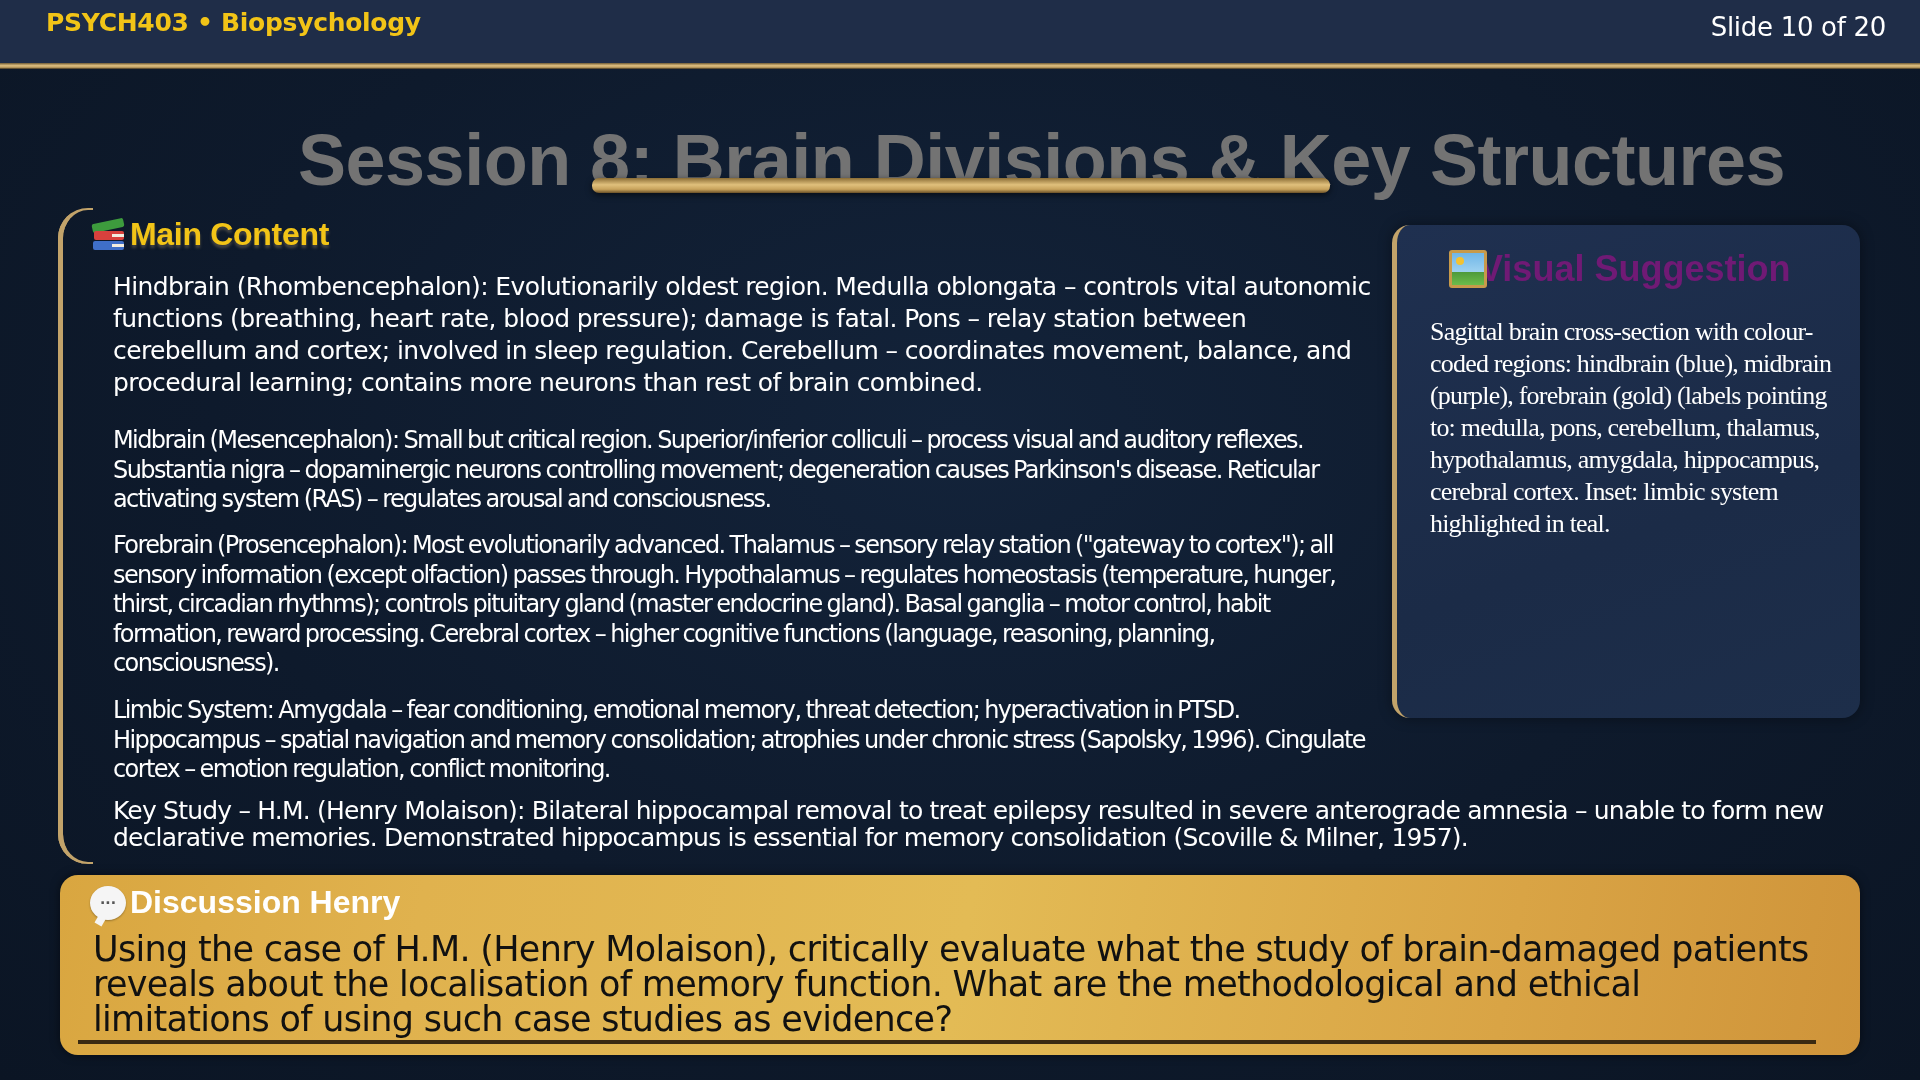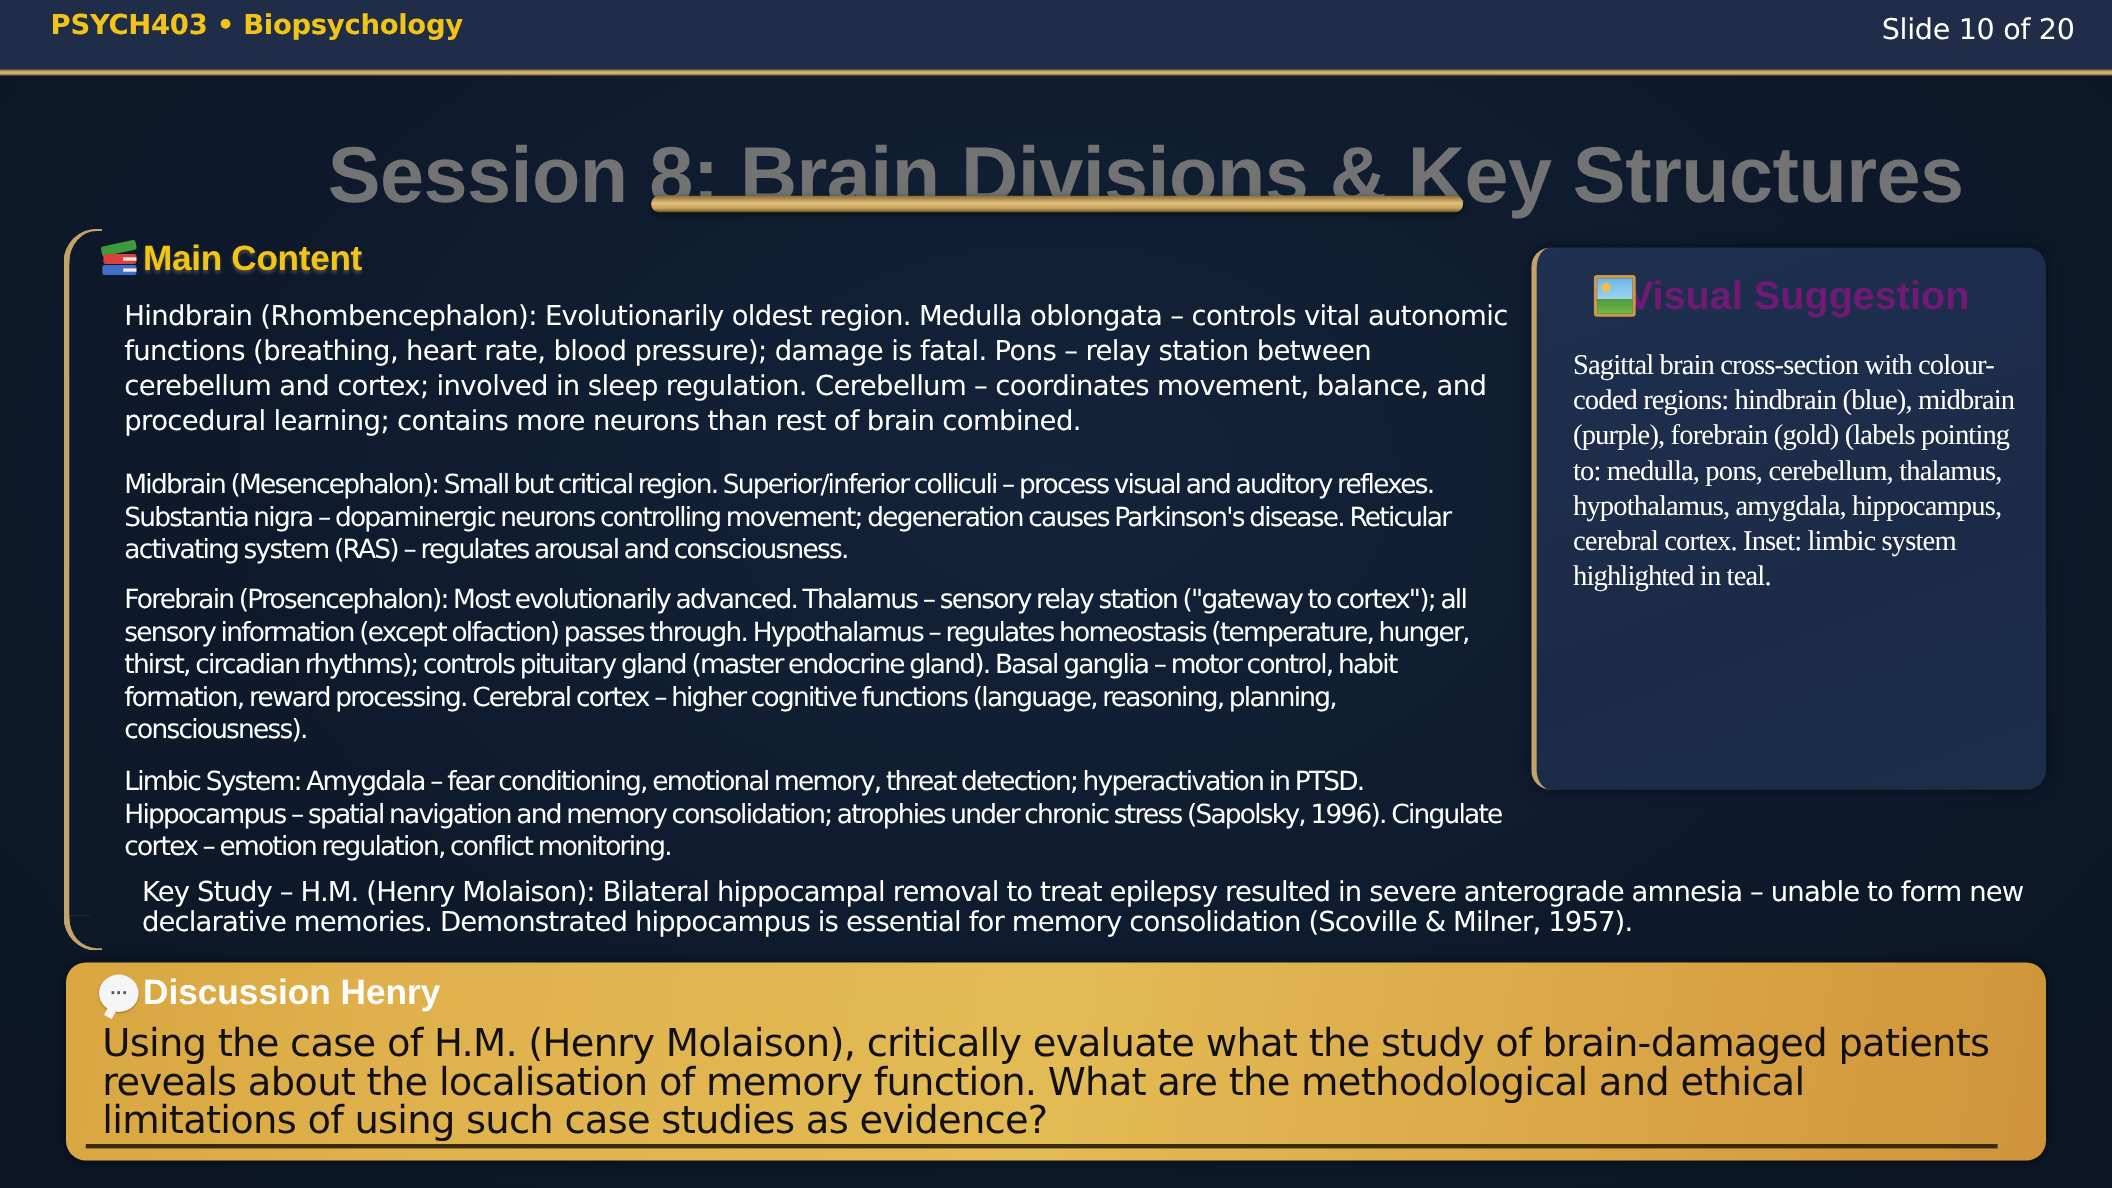--- a/index.html
+++ b/index.html
@@ -71,21 +71,21 @@
     .books-icon .pg { position: absolute; left: 22px; width: 12px; height: 3px; background: #f2ede0; }
 
     .body-text {
       position: absolute; left: 113px;
       font-family: "DejaVu Sans", sans-serif; color: #ffffff;
     }
     .p-hind { top: 271px; width: 1260px; font-size: 25px; line-height: 32px; letter-spacing: -0.6px; }
     .p-mid  { top: 426px; width: 1260px; font-size: 24px; line-height: 29.5px; letter-spacing: -1.6px; word-spacing: -1px; }
     .p-fore { top: 531px; width: 1260px; font-size: 24px; line-height: 29.5px; letter-spacing: -1.6px; word-spacing: -1px; }
     .p-limb { top: 696px; width: 1260px; font-size: 24px; line-height: 29.5px; letter-spacing: -1.6px; word-spacing: -1px; }
-    .p-key  { top: 797px; width: 1760px; font-size: 25px; line-height: 27px; letter-spacing: -0.8px; margin-left: 16px; }
+    .p-key  { top: 797px; width: 1760px; font-size: 25px; line-height: 27px; letter-spacing: -0.8px; }
 
     
     .visual-panel {
       position: absolute; left: 1392px; top: 225px; width: 468px; height: 493px;
       background: linear-gradient(160deg, #1f3050 0%, #1b2b47 60%, #1d2e4a 100%);
       border-radius: 18px;
       border-left: 5px solid #c2a36a;
       box-shadow: 0 0 14px rgba(0,0,0,0.4);
     }
     .visual-heading { left: 1428px; top: 248px; font-size: 36px; color: #701a75; padding-left: 21px; }

